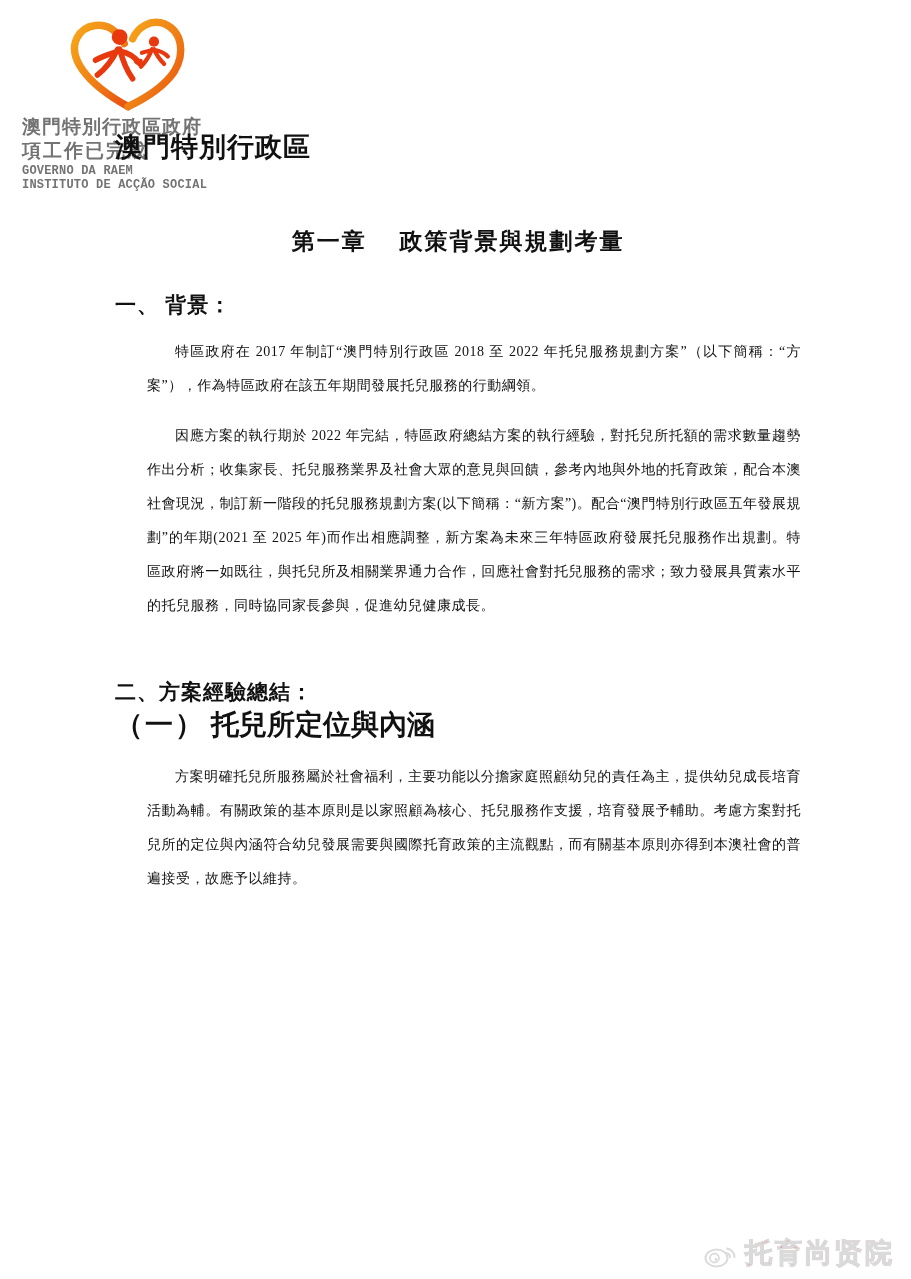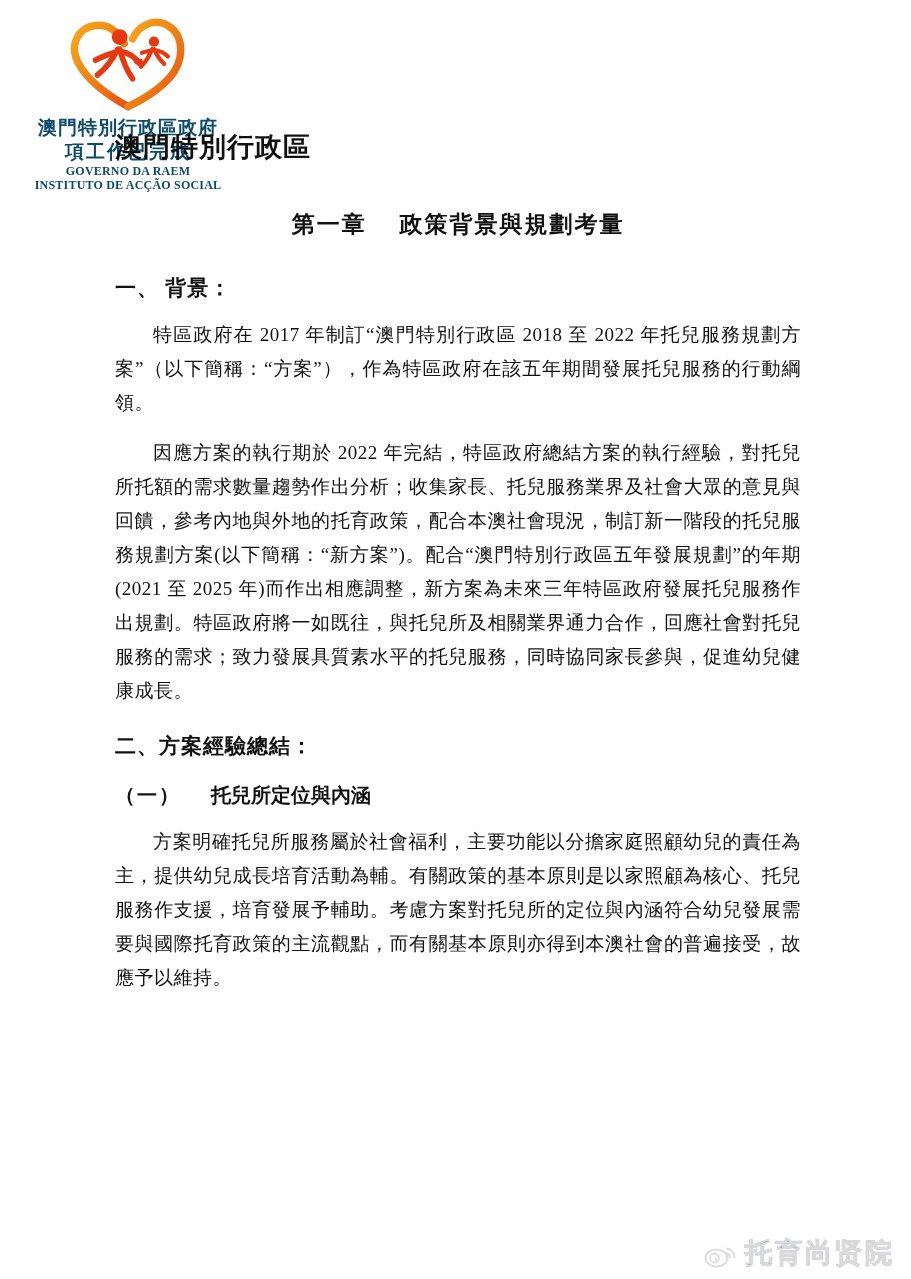--- a/index.html
+++ b/index.html
@@ -13,82 +13,81 @@
     background: #ffffff;
     color: #111;
     overflow: hidden;
   }
   
   .logo-block {
     position: absolute;
     top: 12px;
     left: 22px;
     width: 212px;
-    text-align: center;
-    font-family: Liberation Serif, serif;
-    color: #0c4a6e;
+    font-family: Liberation Mono, monospace;
+    color: #737373;
   }
   .logo-heart { display: block; margin: 0 auto 2px auto; }
   .org-zh1 { font-size: 19px; font-weight: bold; letter-spacing: 1px; line-height: 24px; }
   .org-zh2 { font-size: 19px; font-weight: bold; letter-spacing: 2px; line-height: 24px; }
   .org-pt  { font-size: 12px; font-weight: bold; line-height: 14px; letter-spacing: 0.2px; }
   
   .content {
     position: absolute;
     top: 0; left: 0;
     width: 100%;
     padding: 126px 110px 0 115px;
   }
   .doc-title {
     font-size: 27px;
     font-weight: bold;
     line-height: 42px;
     letter-spacing: 1px;
   }
   .chapter-heading {
-    margin-top: 41px;
+    margin-top: 58px;
     text-align: center;
     font-size: 23px;
     font-weight: bold;
     letter-spacing: 2px;
   }
   .section-heading {
     margin-top: 34px;
     font-size: 21px;
     font-weight: bold;
     letter-spacing: 1px;
   }
-  .section-heading.sec2 { margin-top: 24px; }
+  .section-heading.sec2 { margin-top: 55px; }
   p.body-para {
     margin-top: 16px;
-    font-size: 19px;
+    font-size: 14px;
     line-height: 34px;
     text-align: justify;
     text-indent: 2em;
     letter-spacing: 0.5px;
+    margin-left: 32px;
   }
   .subsection-heading {
-    margin-top: 22px;
-    font-size: 20px;
+    font-size: 28px;
     font-weight: bold;
   }
   .subsection-heading .sub-num {
     display: inline-block;
     min-width: 96px;
     letter-spacing: 2px;
   }
   
   .watermark {
     position: absolute;
     right: 16px;
     bottom: 8px;
     display: flex;
     align-items: center;
     gap: 6px;
-    color: #1d4ed8;
+    color: #ef4444;
     font-family: "Liberation Sans", "DejaVu Sans", sans-serif;
     font-size: 27px;
     font-weight: bold;
     letter-spacing: 3px;
     -webkit-text-stroke: 1px #dadada;
     user-select: none;
   }
 </style>
 </head>
 <body>

